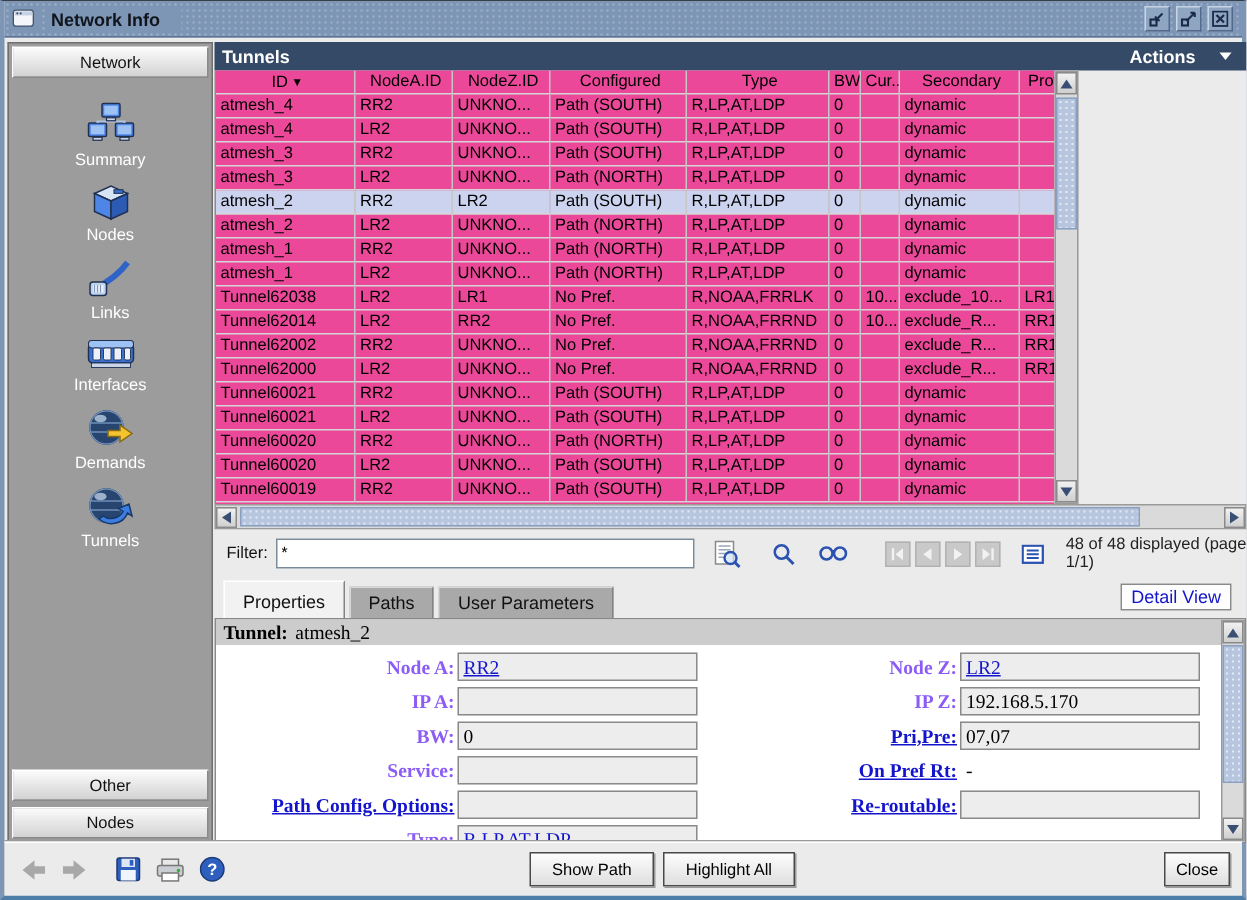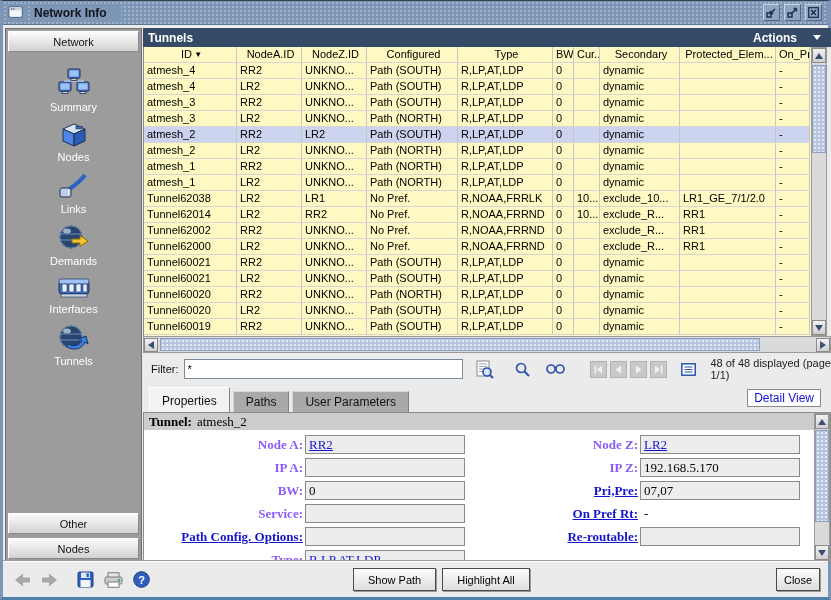--- a/index.html
+++ b/index.html
@@ -37,21 +37,21 @@
   .main { position:absolute; left:140px; top:27px; width:688px; height:534px;
     display:flex; flex-direction:column; background:#EBEBEB; }
   .panel-header { height:19px; background:#344A66; display:flex; align-items:center; flex:0 0 auto; }
   .panel-title { color:#FFFFFF; font-size:12px; font-weight:bold; margin-left:5px; }
   .actions { margin-left:auto; margin-right:10px; color:#FFFFFF; font-size:12px; font-weight:bold;
     display:flex; align-items:center; gap:16px; }
   .caret-down { width:0; height:0; border-left:4px solid transparent; border-right:4px solid transparent; border-top:5px solid #fff; }
 
   
   .table-region { height:289px; display:flex; flex:0 0 auto; border-left:1px solid #8a8a8a; }
-  .grid-area { width:667px; overflow:hidden; background:#fef9c3; }
+  .grid-area { width:559px; overflow:hidden; background:#ec4899; }
   .grid-row { display:grid; height:16px; }
   .grid-hdr .cell { background:linear-gradient(#FFFFFF,#CFCFCF); border-right:1px solid #9A9A9A;
     border-bottom:1px solid #8a8a8a; text-align:center; font-size:11px; color:#111;
     overflow:hidden; white-space:nowrap; line-height:15px; }
   .grid-row .cell { font-size:11px; color:#000; padding-left:3px; overflow:hidden; white-space:nowrap;
     border-right:1px solid #C6C6C6; border-bottom:1px solid #D6D6D6; line-height:15px; background:transparent; }
   .grid-row.selected .cell { background:#CCD3EE; }
   .sort-arrow { font-size:8px; vertical-align:1px; }
 
   
@@ -197,44 +197,44 @@
               <path d="M10 18 C16 14 22 10 27 3" stroke="#2E64C8" stroke-width="4" fill="none"></path>
               <rect x="2" y="16" width="11" height="9" rx="2" fill="#BFD2EC" stroke="#203050"></rect>
               <rect x="4" y="18" width="7" height="5" fill="#EAF1FA"></rect>
               <path d="M5 18 v5 M7 18 v5 M9 18 v5" stroke="#7E98BE" stroke-width="0.8"></path>
             </svg>
           </span>
           <span class="lbl">Links</span>
         </div>
         <div class="nav-item">
           <span>
-            <svg width="32" height="28" viewBox="0 0 32 28">
-              <circle cx="13" cy="13" r="11" fill="#27456F" stroke="#10213A"></circle>
-              <path d="M13 2 a11 11 0 0 0 0 22 M13 2 a11 11 0 0 1 0 22 M2.5 10 h21 M2.5 16 h21" stroke="#6E8FB8" stroke-width="1" fill="none"></path>
-              <ellipse cx="9" cy="7" rx="4" ry="2.5" fill="#B9CCE4" opacity="0.8"></ellipse>
-              <polygon points="14,15 22,15 22,11.5 30,17 22,22.5 22,19 14,19" fill="#F4C430" stroke="#8A6A10"></polygon>
-            </svg>
-          </span>
-          <span class="lbl">Demands</span>
-        </div>
-        <div class="nav-item">
-          <span>
             <svg width="34" height="24" viewBox="0 0 34 24">
               <rect x="2" y="5" width="30" height="13" rx="3" fill="#3B70D0" stroke="#203050"></rect>
               <rect x="2" y="3" width="30" height="5" rx="2" fill="#9FC2F5" stroke="#203050" stroke-width="0.7"></rect>
               <g fill="#EAF1FA" stroke="#203050" stroke-width="0.6">
                 <rect x="5" y="8" width="5" height="8" rx="1"></rect>
                 <rect x="12" y="8" width="5" height="8" rx="1"></rect>
                 <rect x="19" y="8" width="5" height="8" rx="1"></rect>
                 <rect x="26" y="8" width="4" height="8" rx="1"></rect>
               </g>
               <rect x="4" y="18" width="26" height="3" fill="#C9D6E8" stroke="#203050" stroke-width="0.6"></rect>
             </svg>
           </span>
           <span class="lbl">Interfaces</span>
+        </div>
+        <div class="nav-item">
+          <span>
+            <svg width="32" height="28" viewBox="0 0 32 28">
+              <circle cx="13" cy="13" r="11" fill="#27456F" stroke="#10213A"></circle>
+              <path d="M13 2 a11 11 0 0 0 0 22 M13 2 a11 11 0 0 1 0 22 M2.5 10 h21 M2.5 16 h21" stroke="#6E8FB8" stroke-width="1" fill="none"></path>
+              <ellipse cx="9" cy="7" rx="4" ry="2.5" fill="#B9CCE4" opacity="0.8"></ellipse>
+              <polygon points="14,15 22,15 22,11.5 30,17 22,22.5 22,19 14,19" fill="#F4C430" stroke="#8A6A10"></polygon>
+            </svg>
+          </span>
+          <span class="lbl">Demands</span>
         </div>
         <div class="nav-item">
           <span>
             <svg width="32" height="28" viewBox="0 0 32 28">
               <circle cx="13" cy="13" r="11" fill="#27456F" stroke="#10213A"></circle>
               <path d="M13 2 a11 11 0 0 0 0 22 M13 2 a11 11 0 0 1 0 22 M2.5 10 h21 M2.5 16 h21" stroke="#6E8FB8" stroke-width="1" fill="none"></path>
               <ellipse cx="9" cy="7" rx="4" ry="2.5" fill="#B9CCE4" opacity="0.8"></ellipse>
               <path d="M8 22 C14 27 24 26 27 18 L30 20 L28 12 L21 15 L24 17 C21 22 14 23 11 20 Z" fill="#3B7DE0" stroke="#16386B"></path>
             </svg>
           </span>

